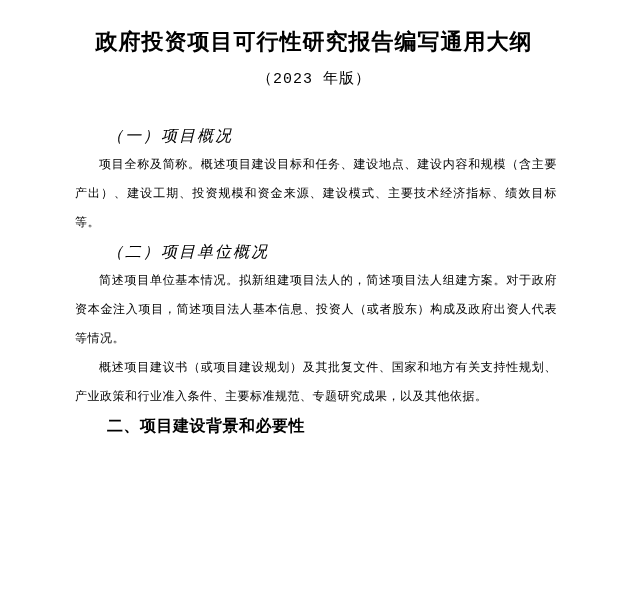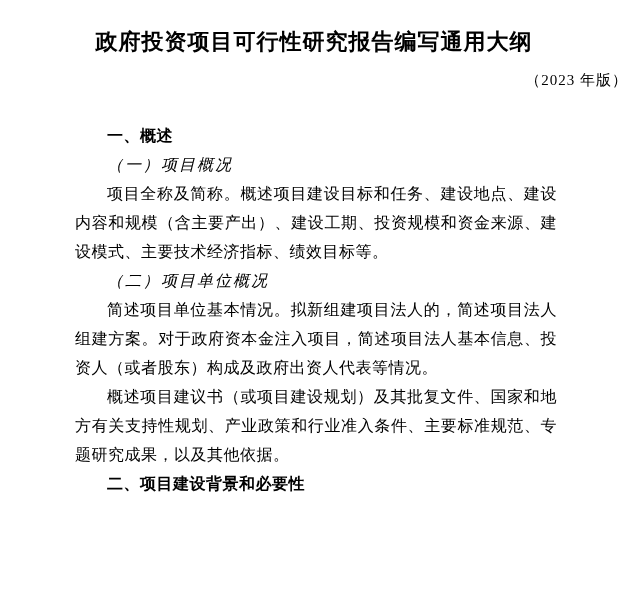--- a/index.html
+++ b/index.html
@@ -20,24 +20,25 @@
     margin: 28px 36px 0 36px;
     text-align: center;
     font-size: 22px;
     line-height: 28px;
     font-weight: bold;
     letter-spacing: 1px;
     font-family: "Liberation Serif", "DejaVu Serif", serif;
   }
   .doc-edition {
     margin-top: 14px;
-    text-align: right;
+    text-align: center;
     font-size: 15px;
     line-height: 20px;
     letter-spacing: 1px;
+    font-family: Liberation Mono, monospace;
   }
   .doc-body {
     margin: 31px 71px 0 75px; 
     font-size: 16px;
     line-height: 29px;
   }
   .sec-heading {
     margin: 0;
     font-family: "Liberation Sans", "DejaVu Sans", sans-serif;
     font-weight: bold;
@@ -49,39 +50,38 @@
   .sub-heading {
     margin: 0;
     font-style: italic;               
     font-size: 16px;
     line-height: 29px;
     text-indent: 2em;
     letter-spacing: 2px;
   }
   .para {
     margin: 0;
-    font-size: 16px;
+    font-size: 12px;
     line-height: 29px;
     text-indent: 2em;
     text-align: justify;
     letter-spacing: 0.5px;
   }
 </style>
 </head>
 <body>
 
 <div class="page">
 
   <h1 class="doc-title">政府投资项目可行性研究报告编写通用大纲</h1>
 
   <div class="doc-edition">（2023 年版）</div>
 
   <div class="doc-body">
 
-    <h2 class="sec-heading">一、概述</h2>
 
     <div class="sub-heading">（一）项目概况</div>
 
     <p class="para">项目全称及简称。概述项目建设目标和任务、建设地点、建设内容和规模（含主要产出）、建设工期、投资规模和资金来源、建设模式、主要技术经济指标、绩效目标等。</p>
 
     <div class="sub-heading">（二）项目单位概况</div>
 
     <p class="para">简述项目单位基本情况。拟新组建项目法人的，简述项目法人组建方案。对于政府资本金注入项目，简述项目法人基本信息、投资人（或者股东）构成及政府出资人代表等情况。</p>
 
 

